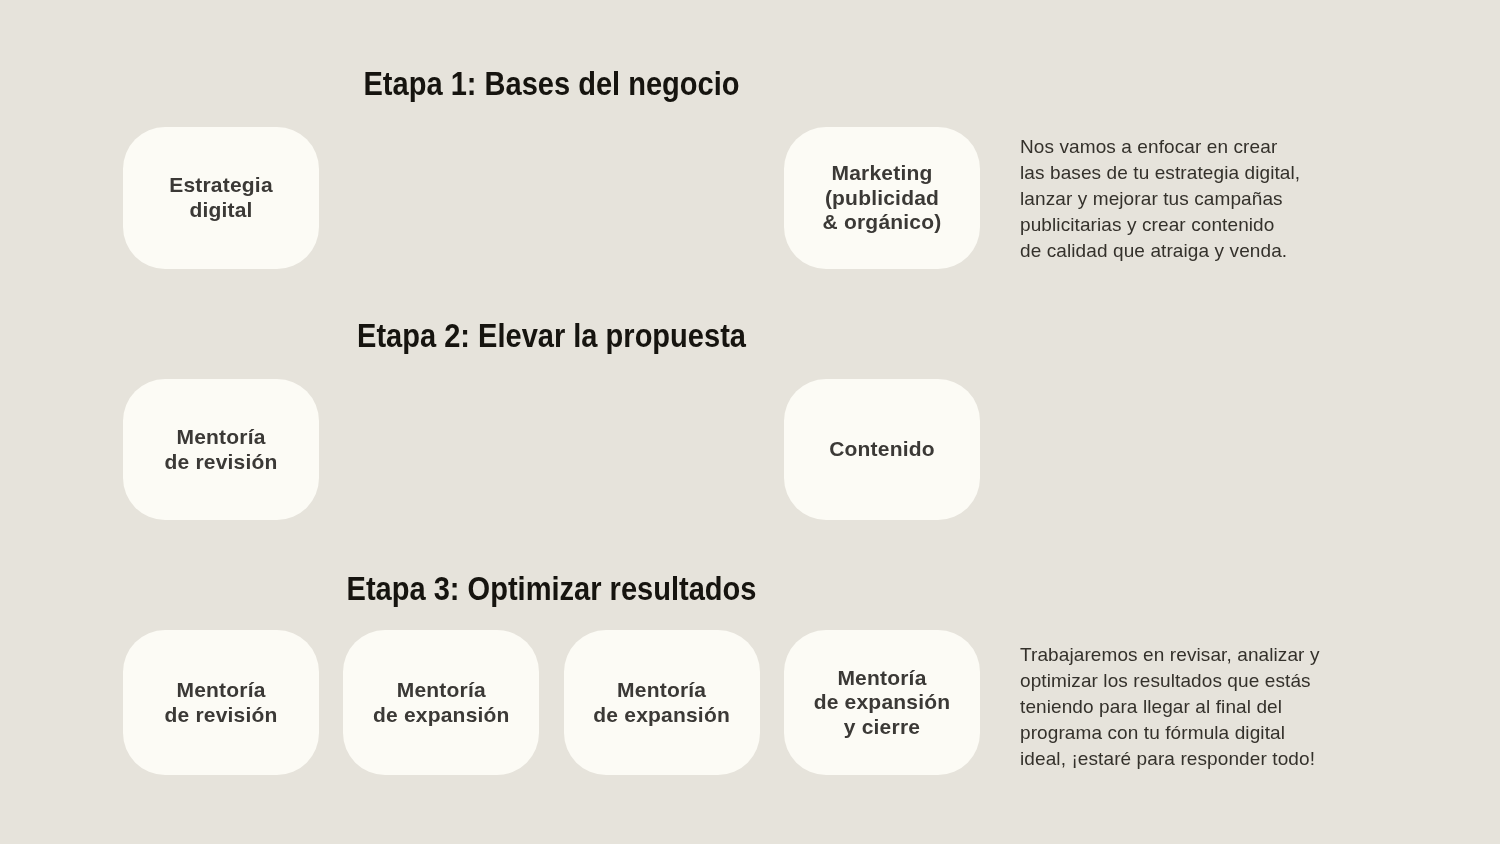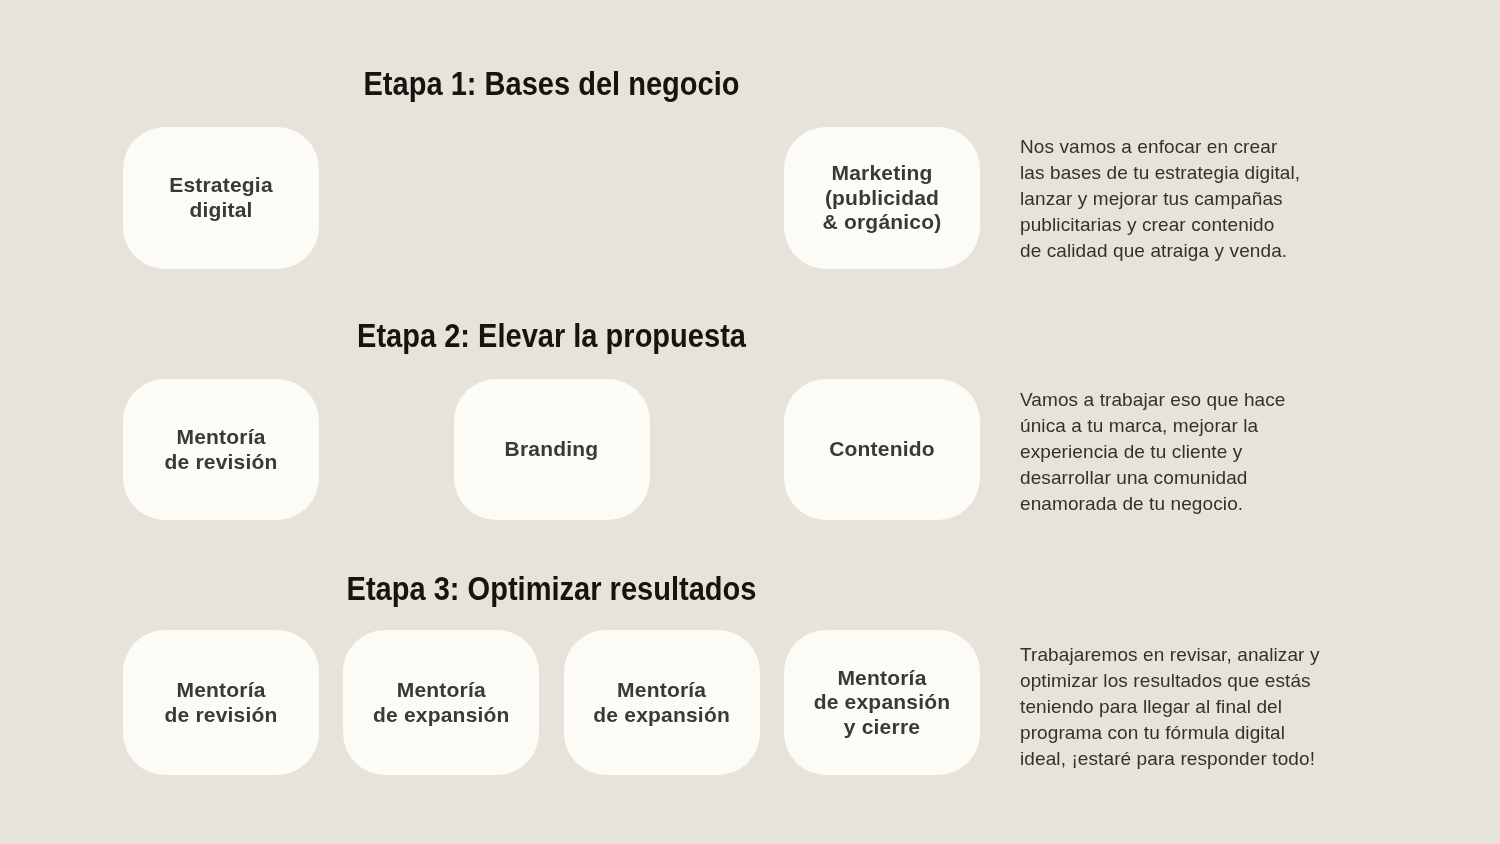--- a/index.html
+++ b/index.html
@@ -110,31 +110,23 @@
 publicitarias y crear contenido
 de calidad que atraiga y venda.</p>
 
   <h2 class="stage-title title-2">Etapa 2: Elevar la propuesta</h2>
   <div class="card-row row-2">
     <div class="card">
       <span class="card-label">Mentoría
 de revisión</span>
     </div>
     <div class="card">
-      <span class="card-label">Branding</span>
-    </div>
-    <div class="card">
       <span class="card-label">Contenido</span>
     </div>
   </div>
-  <p class="stage-desc desc-2">Vamos a trabajar eso que hace
-única a tu marca, mejorar la
-experiencia de tu cliente y
-desarrollar una comunidad
-enamorada de tu negocio.</p>
 
   <h2 class="stage-title title-3">Etapa 3: Optimizar resultados</h2>
   <div class="card-row row-3">
     <div class="card">
       <span class="card-label">Mentoría
 de revisión</span>
     </div>
     <div class="card">
       <span class="card-label">Mentoría
 de expansión</span>

